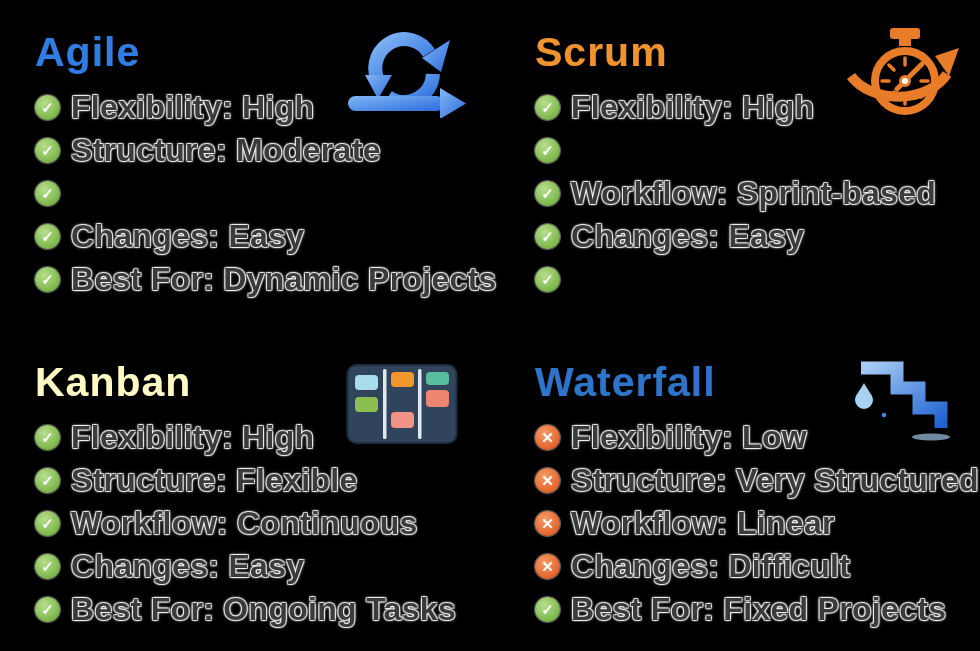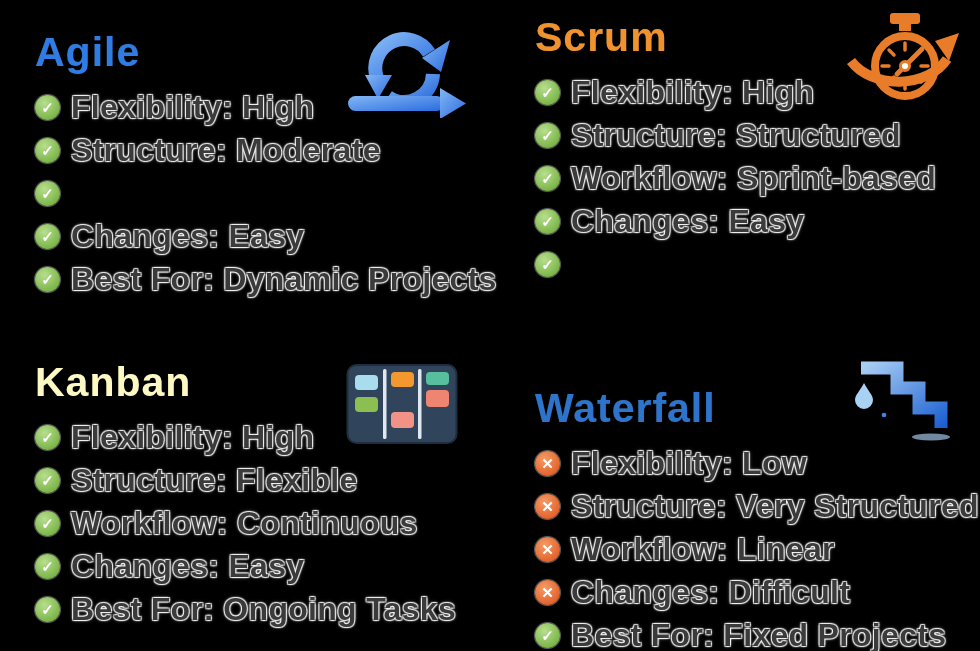--- a/index.html
+++ b/index.html
@@ -12,21 +12,21 @@
     height: 651px;
     position: relative;
     overflow: hidden;
     font-family: "Liberation Sans", sans-serif;
   }
   .card {
     position: absolute;
     width: 445px;
   }
   #card-agile     { left: 35px;  top: 28px; }
-  #card-scrum     { left: 535px; top: 13px; }
+  #card-scrum     { left: 535px; top: 28px; }
   #card-kanban    { left: 35px;  top: 358px; }
   #card-waterfall { left: 535px; top: 358px; }
 
   .card-title {
     margin: 0;
     font-size: 41px;
     font-weight: 800;
     letter-spacing: 1px;
     line-height: 48px;
     text-shadow: 0 2px 2px rgba(0,0,0,0.55), 0 0 1px rgba(255,255,255,0.25);
@@ -149,21 +149,20 @@
       <polygon points="90,28 114,20 104,48" fill="#e87c28"></polygon>
     </svg>
   </span>
   <div class="list">
     <div class="row">
       <span class="bullet check">✓</span>
       <span class="item-text">Flexibility: High</span>
     </div>
     <div class="row">
       <span class="bullet check">✓</span>
-      <span class="item-text">Structure: Structured</span>
     </div>
     <div class="row">
       <span class="bullet check">✓</span>
       <span class="item-text">Workflow: Sprint-based</span>
     </div>
     <div class="row">
       <span class="bullet check">✓</span>
       <span class="item-text">Changes: Easy</span>
     </div>
     <div class="row">
@@ -205,21 +204,21 @@
       <span class="item-text">Changes: Easy</span>
     </div>
     <div class="row">
       <span class="bullet check">✓</span>
       <span class="item-text">Best For: Ongoing Tasks</span>
     </div>
   </div>
 </section>
 
 <section class="card" id="card-waterfall">
-  <h2 class="card-title" style="color: rgb(45, 116, 204); margin-top: 26px;">Waterfall</h2>
+  <h2 class="card-title" style="color: rgb(45, 116, 204);">Waterfall</h2>
   <span class="card-icon icon-waterfall">
     <svg width="105" height="85" viewBox="0 0 105 85">
       <defs>
         <linearGradient id="wfGrad" x1="0" y1="0" x2="1" y2="1">
           <stop offset="0" stop-color="#a9cef5"></stop>
             <stop offset="1" stop-color="#1b5fd0"></stop>
         </linearGradient>
       </defs>
       <ellipse cx="84" cy="79" rx="19" ry="3.5" fill="#9fc2e4" opacity="0.7"></ellipse>
       <path d="M14 10 L50 10 L50 30 L72 30 L72 50 L94 50 L94 70" fill="none" stroke="url(#wfGrad)" stroke-width="13" stroke-linejoin="miter"></path>

